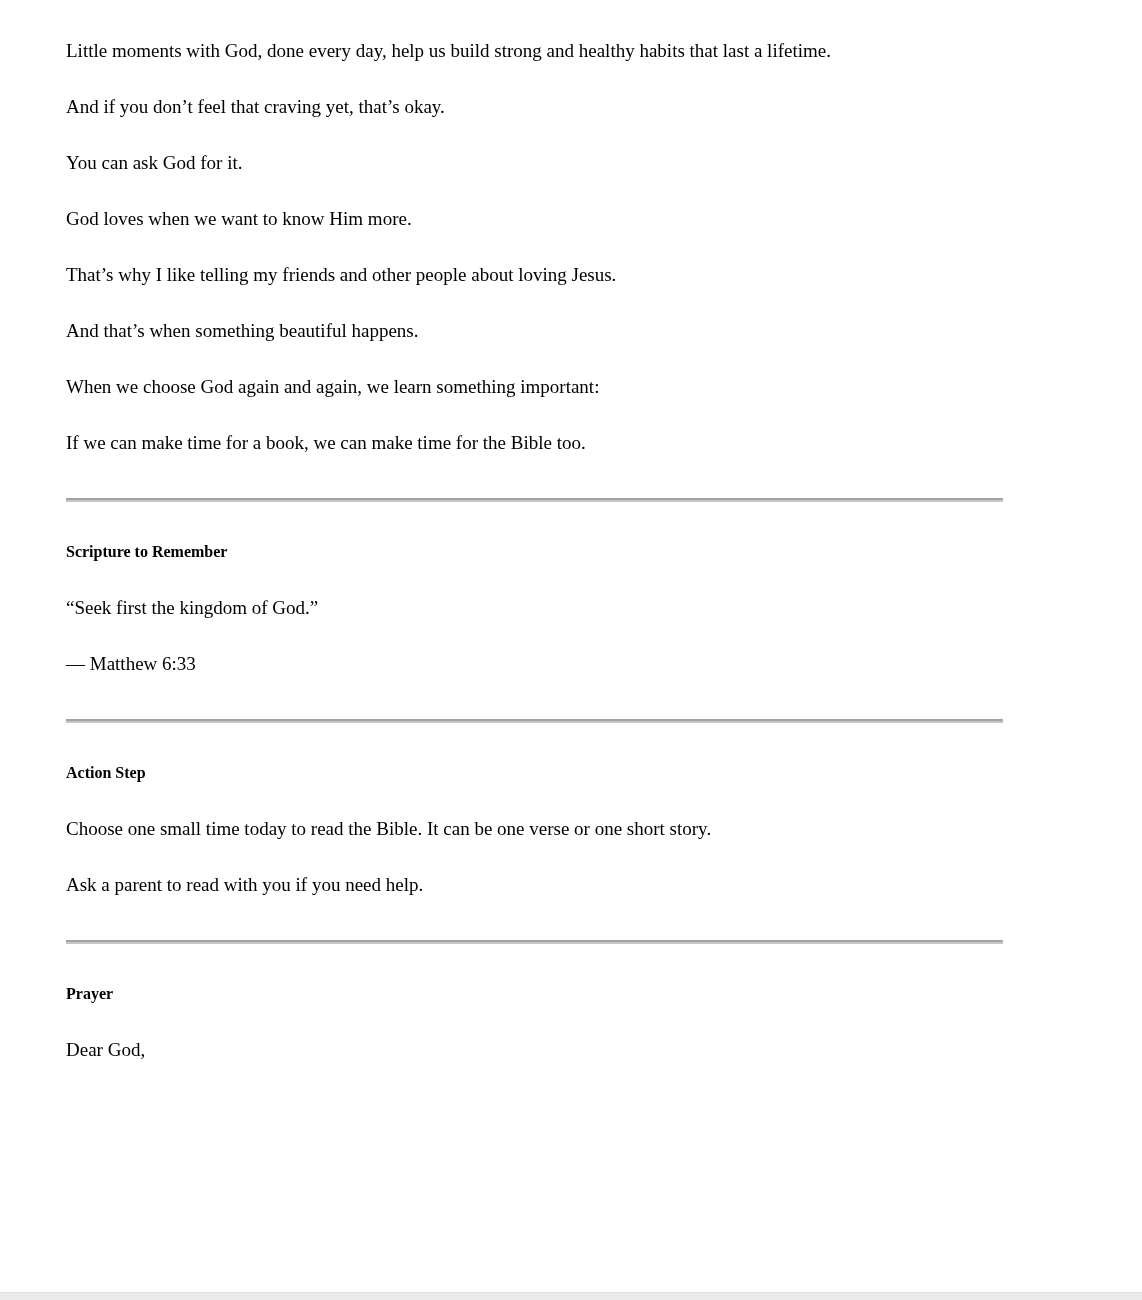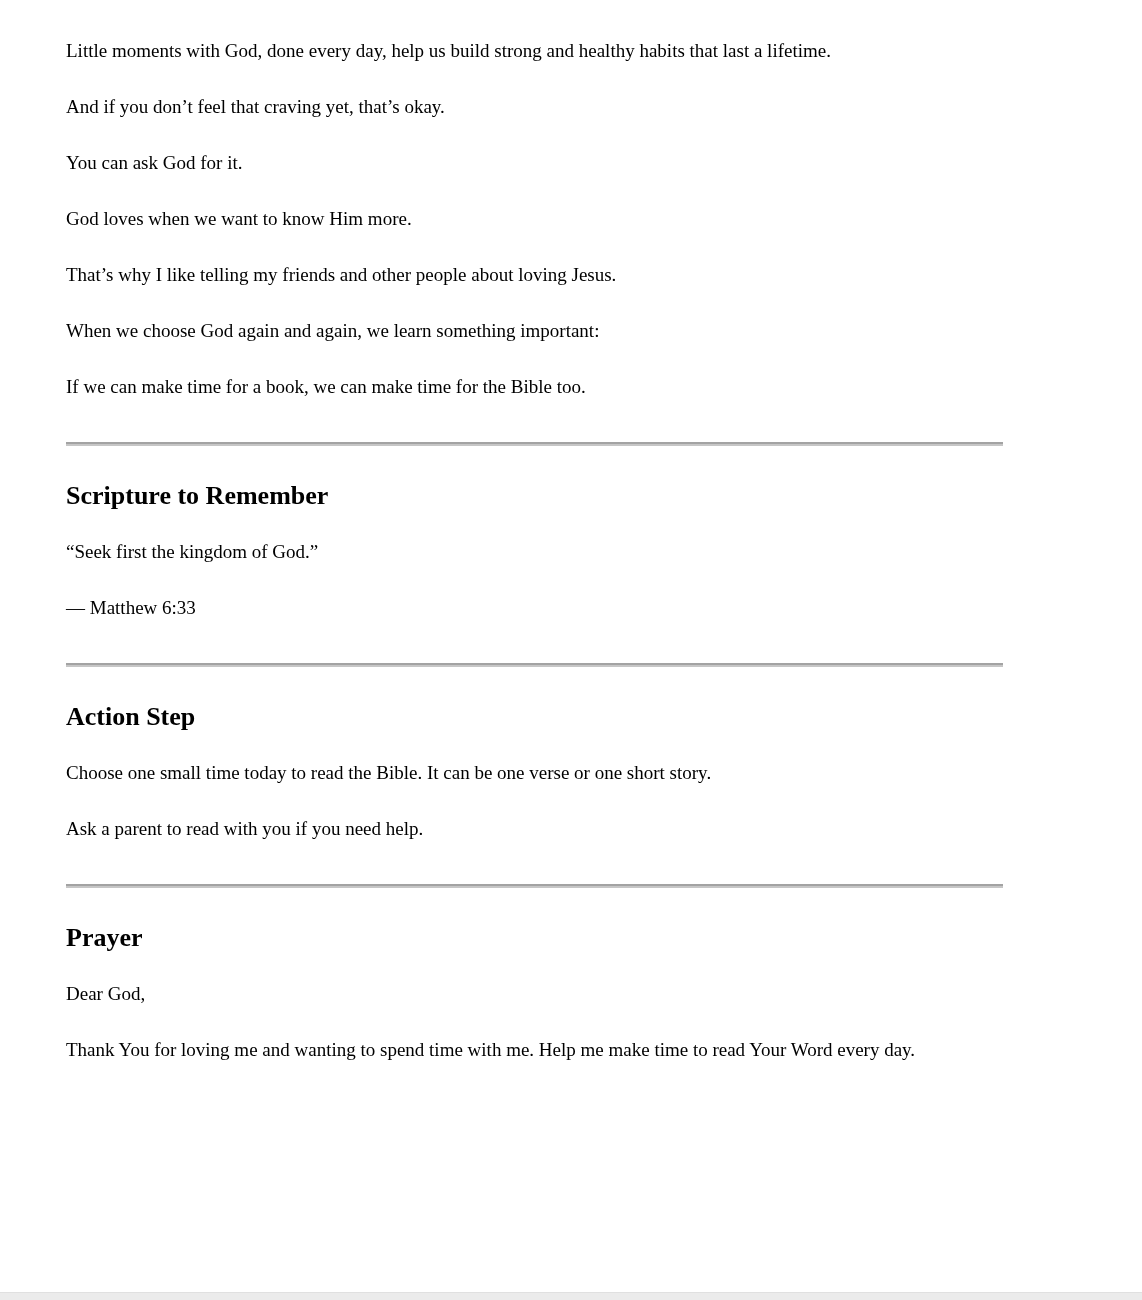--- a/index.html
+++ b/index.html
@@ -24,21 +24,21 @@
     padding: 10px 0 0 66px;
     font-family: "Liberation Serif", "DejaVu Serif", serif;
     color: var(--text-color);
   }
   .page p {
     font-size: 19px;
     line-height: 31px;
     margin: 25px 0;
   }
   .page h2 {
-    font-size: 26px;
+    font-size: 16px;
     line-height: 31px;
     font-weight: bold;
     margin: 34px 0 25px 0;
   }
   .page hr {
     border: none;
     height: 4px;
     width: 100%;
     margin: 40px 0 34px 0;
     background: linear-gradient(to bottom, var(--divider-top) 0 55%, var(--divider-bottom) 55% 100%);
@@ -56,36 +56,36 @@
 </head>
 <body>
 
 <div class="page">
 
   <p>Little moments with God, done every day, help us build strong and healthy habits that last a lifetime.</p>
   <p>And if you don’t feel that craving yet, that’s okay.</p>
   <p>You can ask God for it.</p>
   <p>God loves when we want to know Him more.</p>
   <p>That’s why I like telling my friends and other people about loving Jesus.</p>
+  <p>And that’s when something beautiful happens.</p>
   <p>When we choose God again and again, we learn something important:</p>
   <p>If we can make time for a book, we can make time for the Bible too.</p>
 
   <hr>
 
   <h2>Scripture to Remember</h2>
   <p>“Seek first the kingdom of God.”</p>
   <p>— Matthew 6:33</p>
 
   <hr>
 
   <h2>Action Step</h2>
   <p>Choose one small time today to read the Bible. It can be one verse or one short story.</p>
   <p>Ask a parent to read with you if you need help.</p>
 
   <hr>
 
   <h2>Prayer</h2>
   <p>Dear God,</p>
-  <p>Thank You for loving me and wanting to spend time with me. Help me make time to read Your Word every day.</p>
 
 </div>
 
 <div class="bottom-bar"></div>
 
 </body></html>

